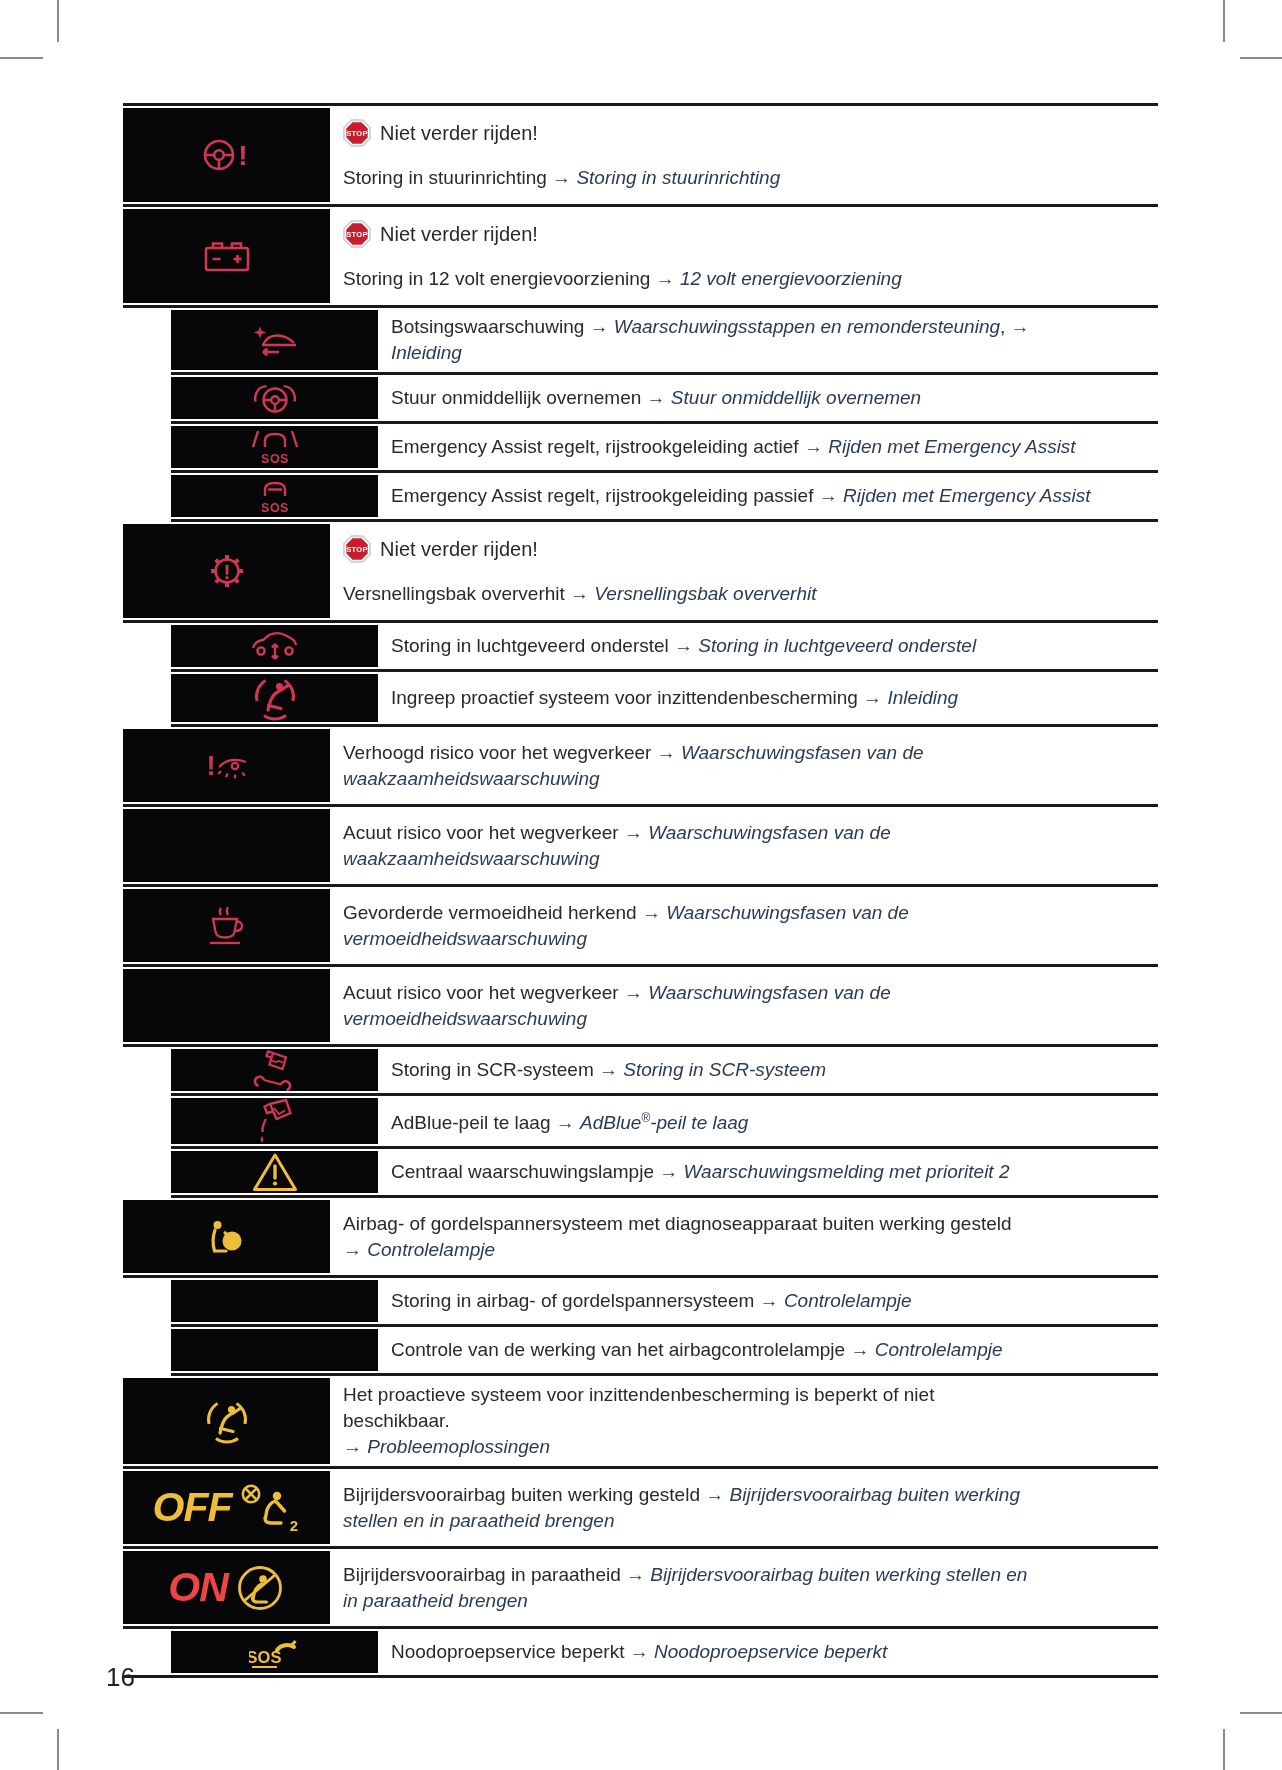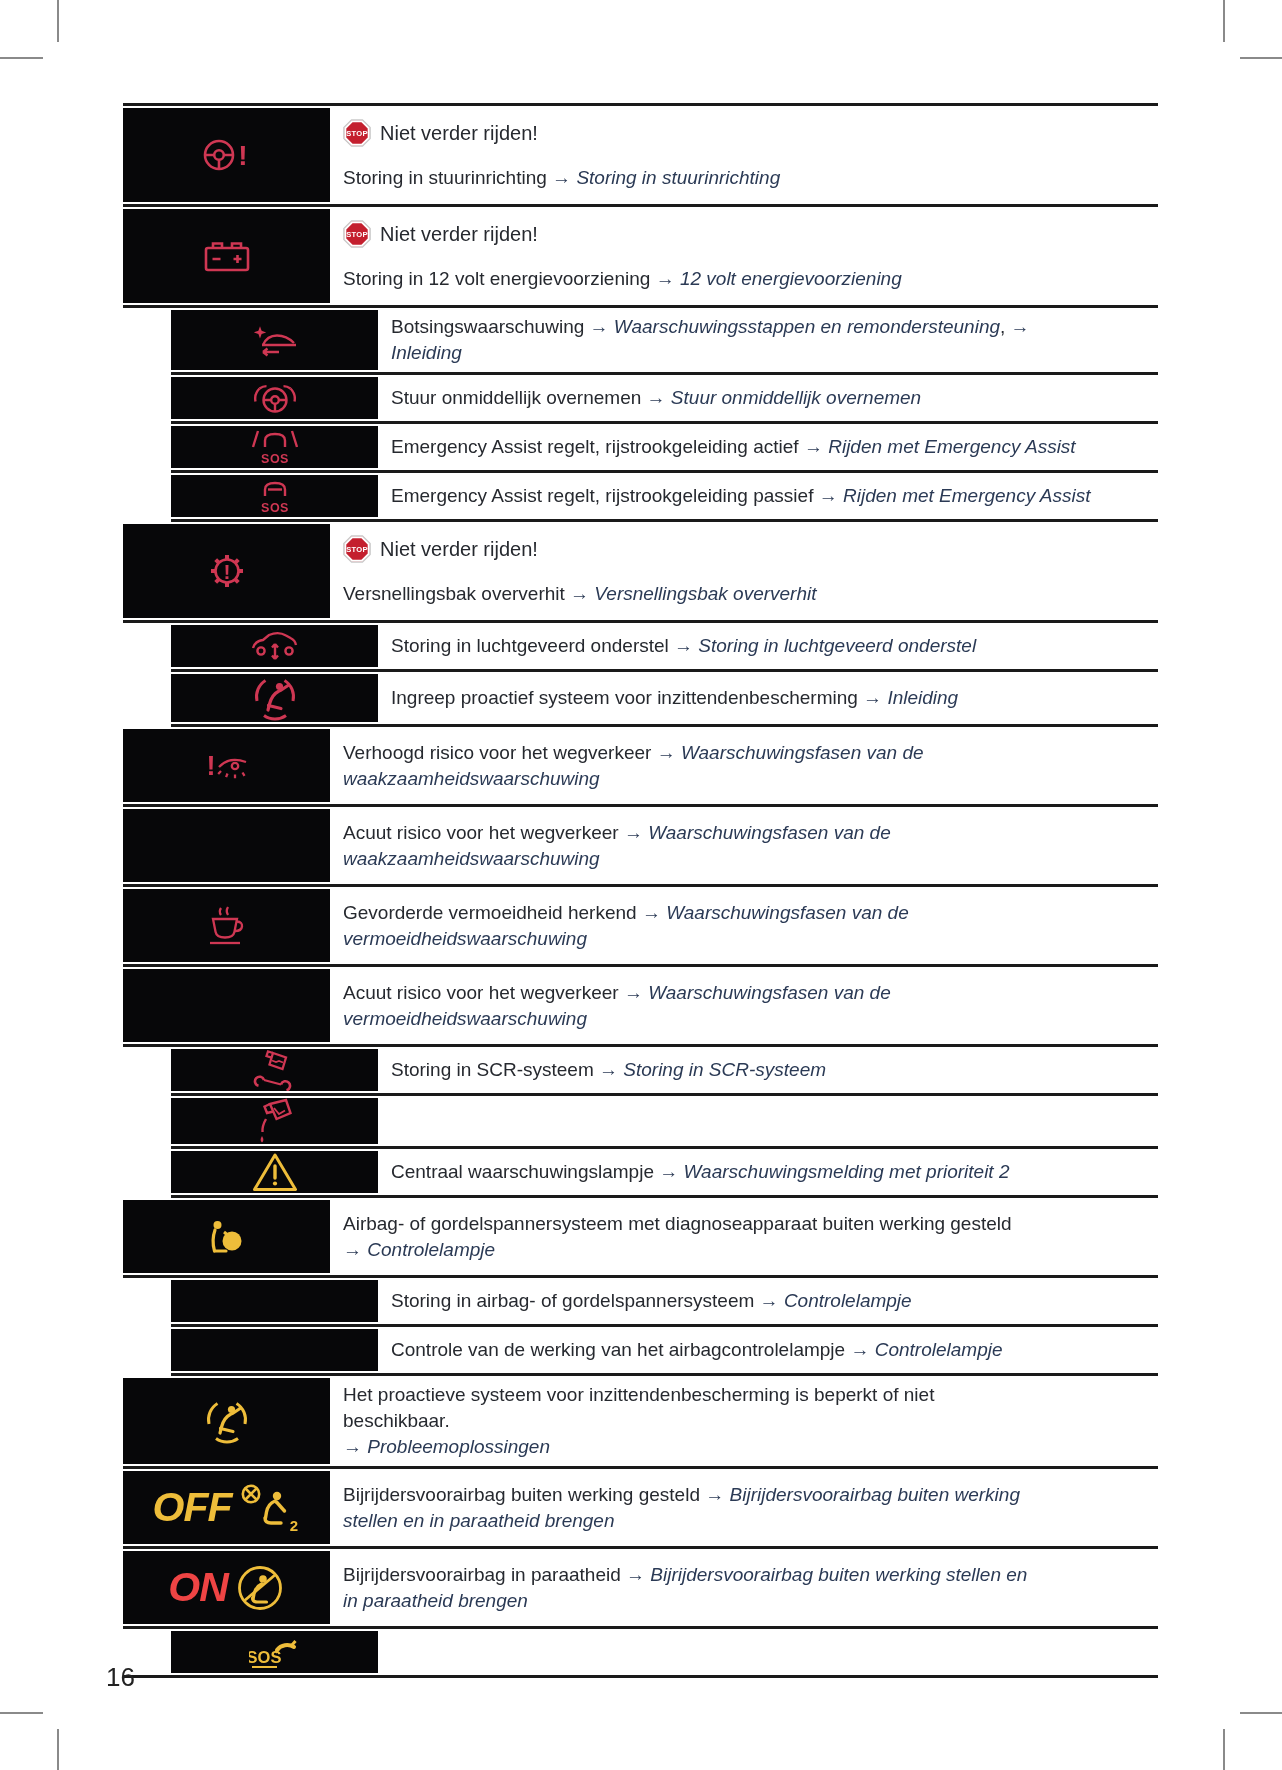--- a/index.html
+++ b/index.html
@@ -306,20 +306,23 @@
             <g fill="none" stroke="currentColor" stroke-width="2.4">
               <path d="M16 6l16-4 4.5 13-14 6z"></path>
               <path d="M16 6l-5.5 2.5L13 15l6.5-1.5"></path>
               <path d="M20 10l5 6 6-3.5" stroke-width="1.8"></path>
               <path d="M12 21q-4 7-3.5 13"></path>
             </g>
             <path d="M8 38q-2.8 4.2 0 6.5 2.8-2.3 0-6.5z" fill="currentColor"></path>
           </svg>
         </span>
       </div>
+      <div class="text-cell">
+        <div class="body-text"><span>AdBlue-peil te laag </span><span class="arw">→ </span><span class="lnk">AdBlue</span><sup class="lnk">®</sup><span class="lnk">-peil te laag</span></div>
+      </div>
     </div>
     <div class="row single">
       <div class="icon-cell">
         <span class="icon-wrap" style="color: rgb(238, 189, 58);">
           <svg width="48" height="42" viewBox="0 0 48 42">
             <path d="M24 4L44.5 38.5h-41z" fill="none" stroke="currentColor" stroke-width="3" stroke-linejoin="round"></path>
             <path d="M24 15v12" stroke="currentColor" stroke-width="3.4" stroke-linecap="round"></path>
             <circle cx="24" cy="32.5" r="2.1" fill="currentColor"></circle>
           </svg>
         </span>
@@ -426,16 +429,19 @@
       <div class="icon-cell">
         <span class="icon-wrap" style="color: rgb(238, 189, 58);">
           <svg width="52" height="36" viewBox="0 0 52 36">
             <text x="15" y="29" font-size="16.5" font-weight="bold" fill="currentColor" text-anchor="middle">SOS</text>
             <path d="M3 33h25" stroke="currentColor" stroke-width="2"></path>
             <path d="M28 16a13 13 0 0 1 17-3" fill="none" stroke="currentColor" stroke-width="4" stroke-linecap="round"></path>
             <path d="M26.5 18.5l3.5-4M43 11l3.5-4" stroke="currentColor" stroke-width="3"></path>
           </svg>
         </span>
       </div>
+      <div class="text-cell">
+        <div class="body-text"><span>Noodoproepservice beperkt </span><span class="arw">→ </span><span class="lnk">Noodoproepservice beperkt</span></div>
+      </div>
     </div>
   </div>
 
 <div id="page-number">16</div>
 
 </body></html>

